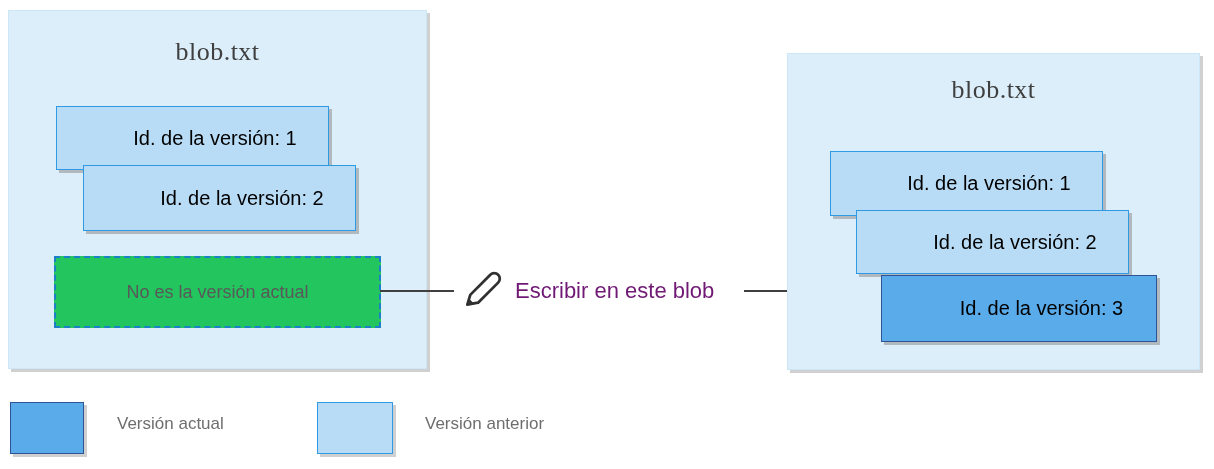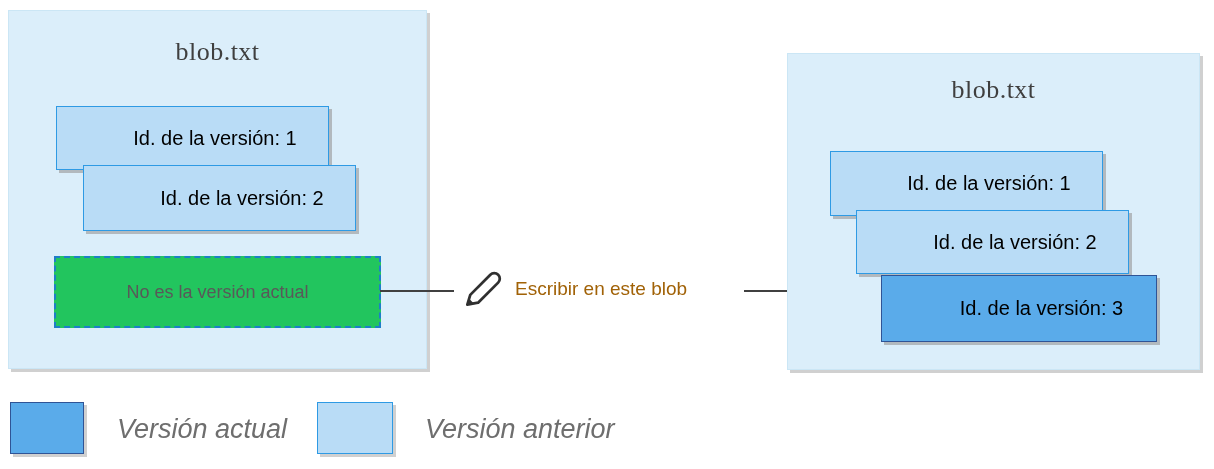--- a/index.html
+++ b/index.html
@@ -47,32 +47,32 @@
   .line { position:absolute; height:2px; background:#404040; }
   .line-a { left:380px; top:290px; width:74px; }
   .line-b { left:744px; top:290px; width:125px; }
   .arrowhead {
     position:absolute; left:868px; top:284px; width:0; height:0;
     border-top:7px solid transparent; border-bottom:7px solid transparent;
     border-left:13px solid #404040;
   }
   .pencil { position:absolute; left:459px; top:266px; width:47px; height:47px; }
   .action-label {
-    position:absolute; left:515px; top:278px; font-size:19px; color:#a16207;
+    position:absolute; left:515px; top:278px; font-size:22px; color:#701a75;
     white-space:nowrap;
   }
   
   .legend-swatch {
     position:absolute; width:72px; height:50px;
     box-shadow:3px 3px 0 rgba(170,170,170,0.55);
   }
   .legend-swatch.current  { left:10px;  top:402px; background:#5aabea; border:1px solid #2f5496; }
   .legend-swatch.previous { left:317px; top:402px; width:74px; background:#b9dcf6; border:1px solid #2e9ae4; }
   .legend-label {
-    position:absolute; top:414px; font-size:27px; color:#6e6e6e; white-space:nowrap;font-style:italic;
+    position:absolute; top:414px; font-size:17px; color:#6e6e6e; white-space:nowrap;
   }
   .legend-label.current  { left:117px; }
   .legend-label.previous { left:425px; }
 </style>
 </head>
 <body>
 
 <div class="stage">
 
   <div class="blob-box left">

